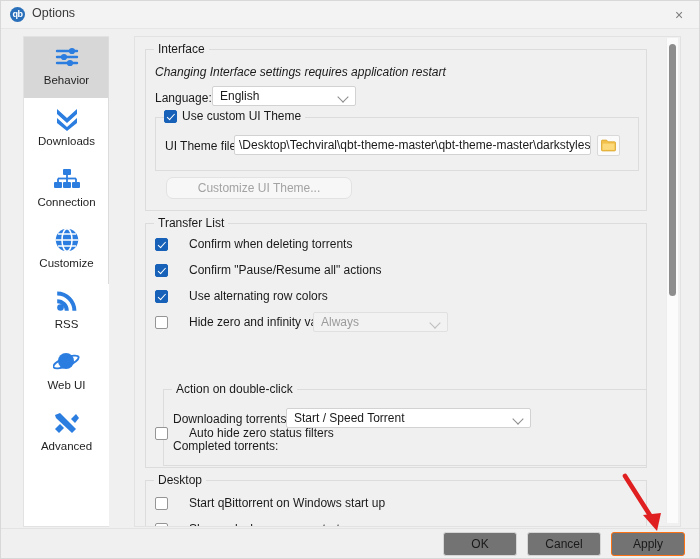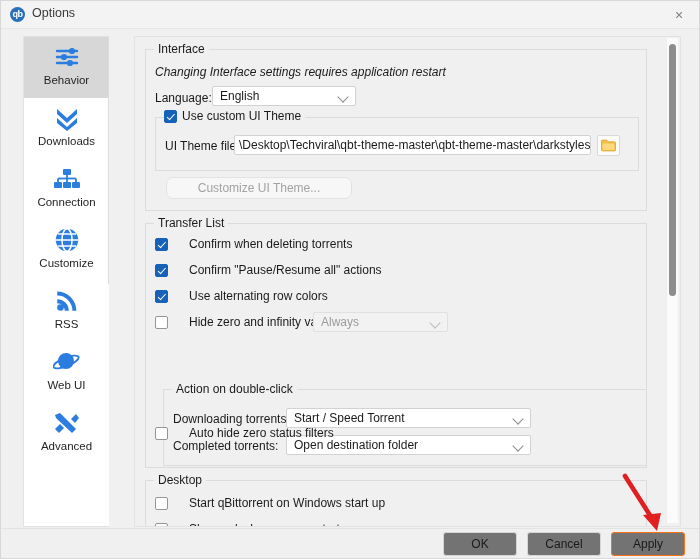--- a/index.html
+++ b/index.html
@@ -243,24 +243,20 @@
         </div>
 
         <div class="group" style="left:17px;top:117px;width:482px;height:75px;margin-top:48px;">
           <div class="legend">Action on double-click</div>
           <div class="lbl" style="position:absolute;left:9px;top:22px;">Downloading torrents:</div>
           <div class="combo" style="position:absolute;left:122px;top:18px;width:245px;">
             <span>Start / Speed Torrent</span>
             <i class="chev"></i>
           </div>
           <div class="lbl" style="position:absolute;left:9px;top:49px;">Completed torrents:</div>
-          <div class="combo" style="position:absolute;left:122px;top:45px;width:245px;">
-            <span>Open destination folder</span>
-            <i class="chev"></i>
-          </div>
         </div>
 
         <div class="cbrow" style="position:absolute;left:9px;top:202px;">
           <span class="cb"></span>
           <span>Auto hide zero status filters</span>
         </div>
       </div>
 
       <div class="group" style="left:10px;top:443px;width:500px;height:110px;">
         <div class="legend">Desktop</div>

